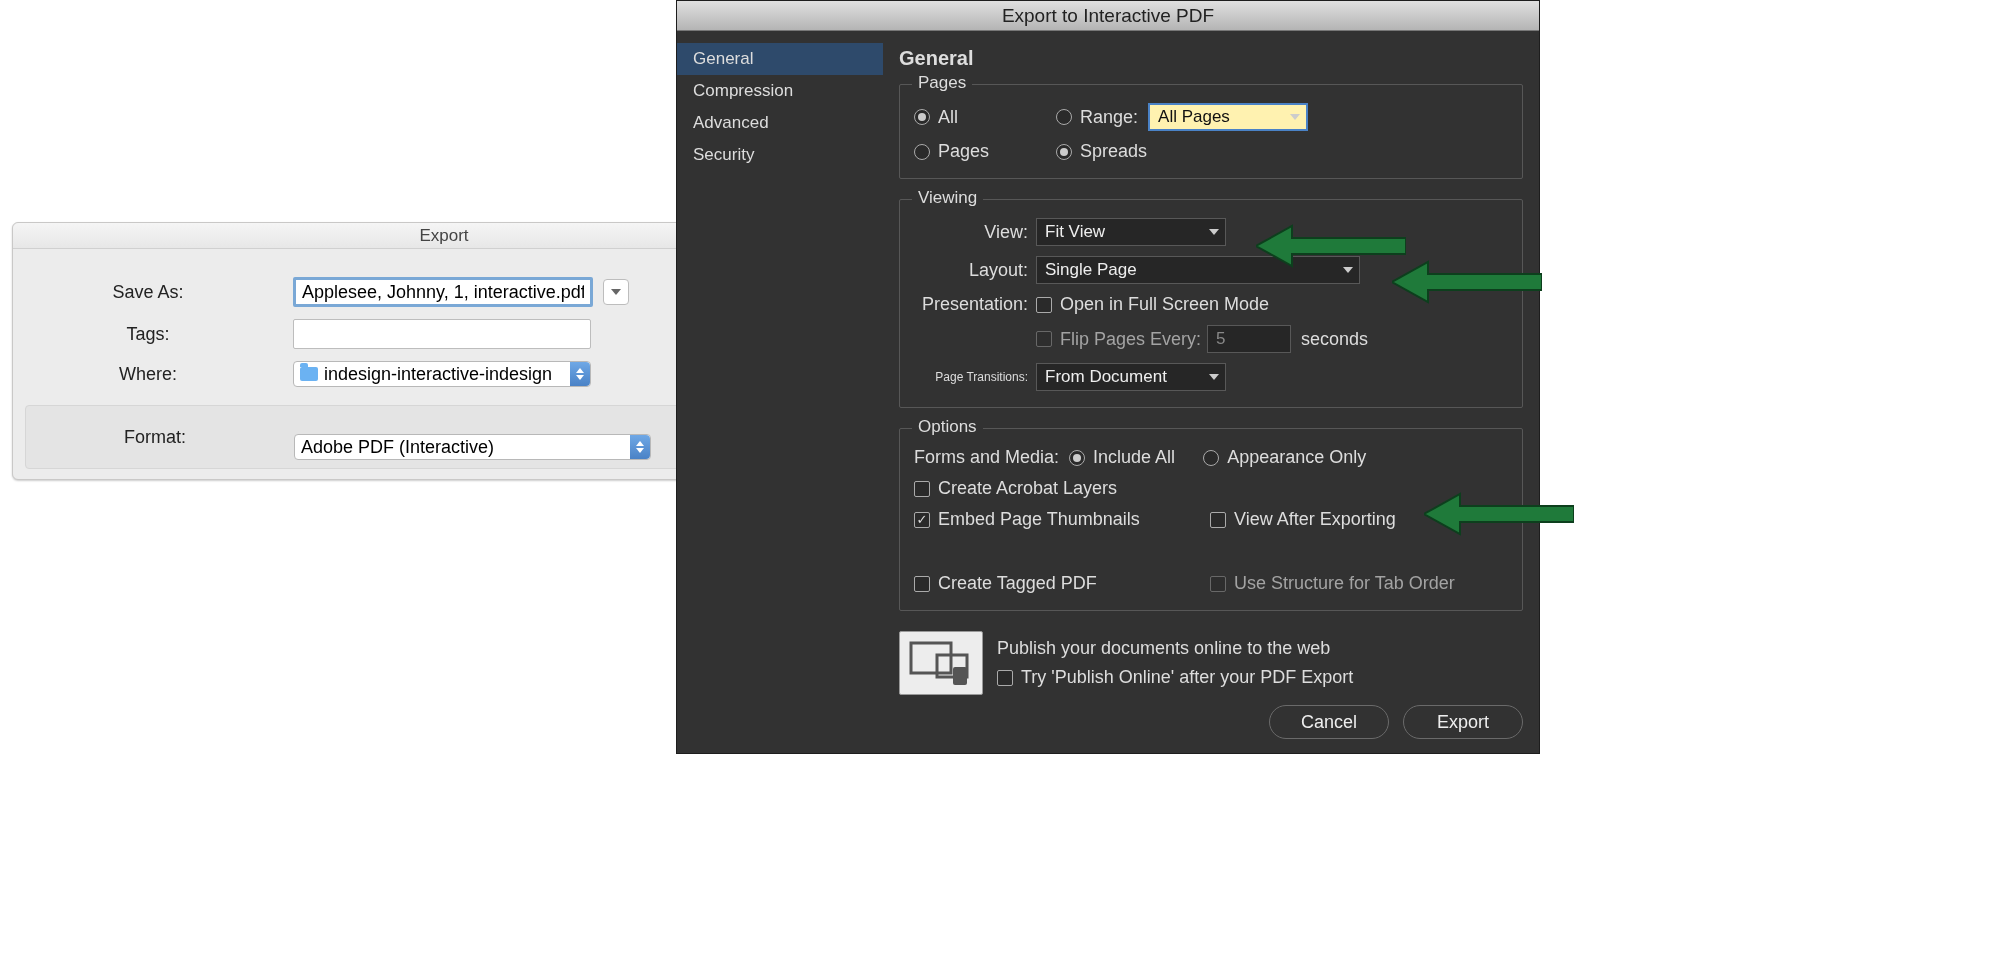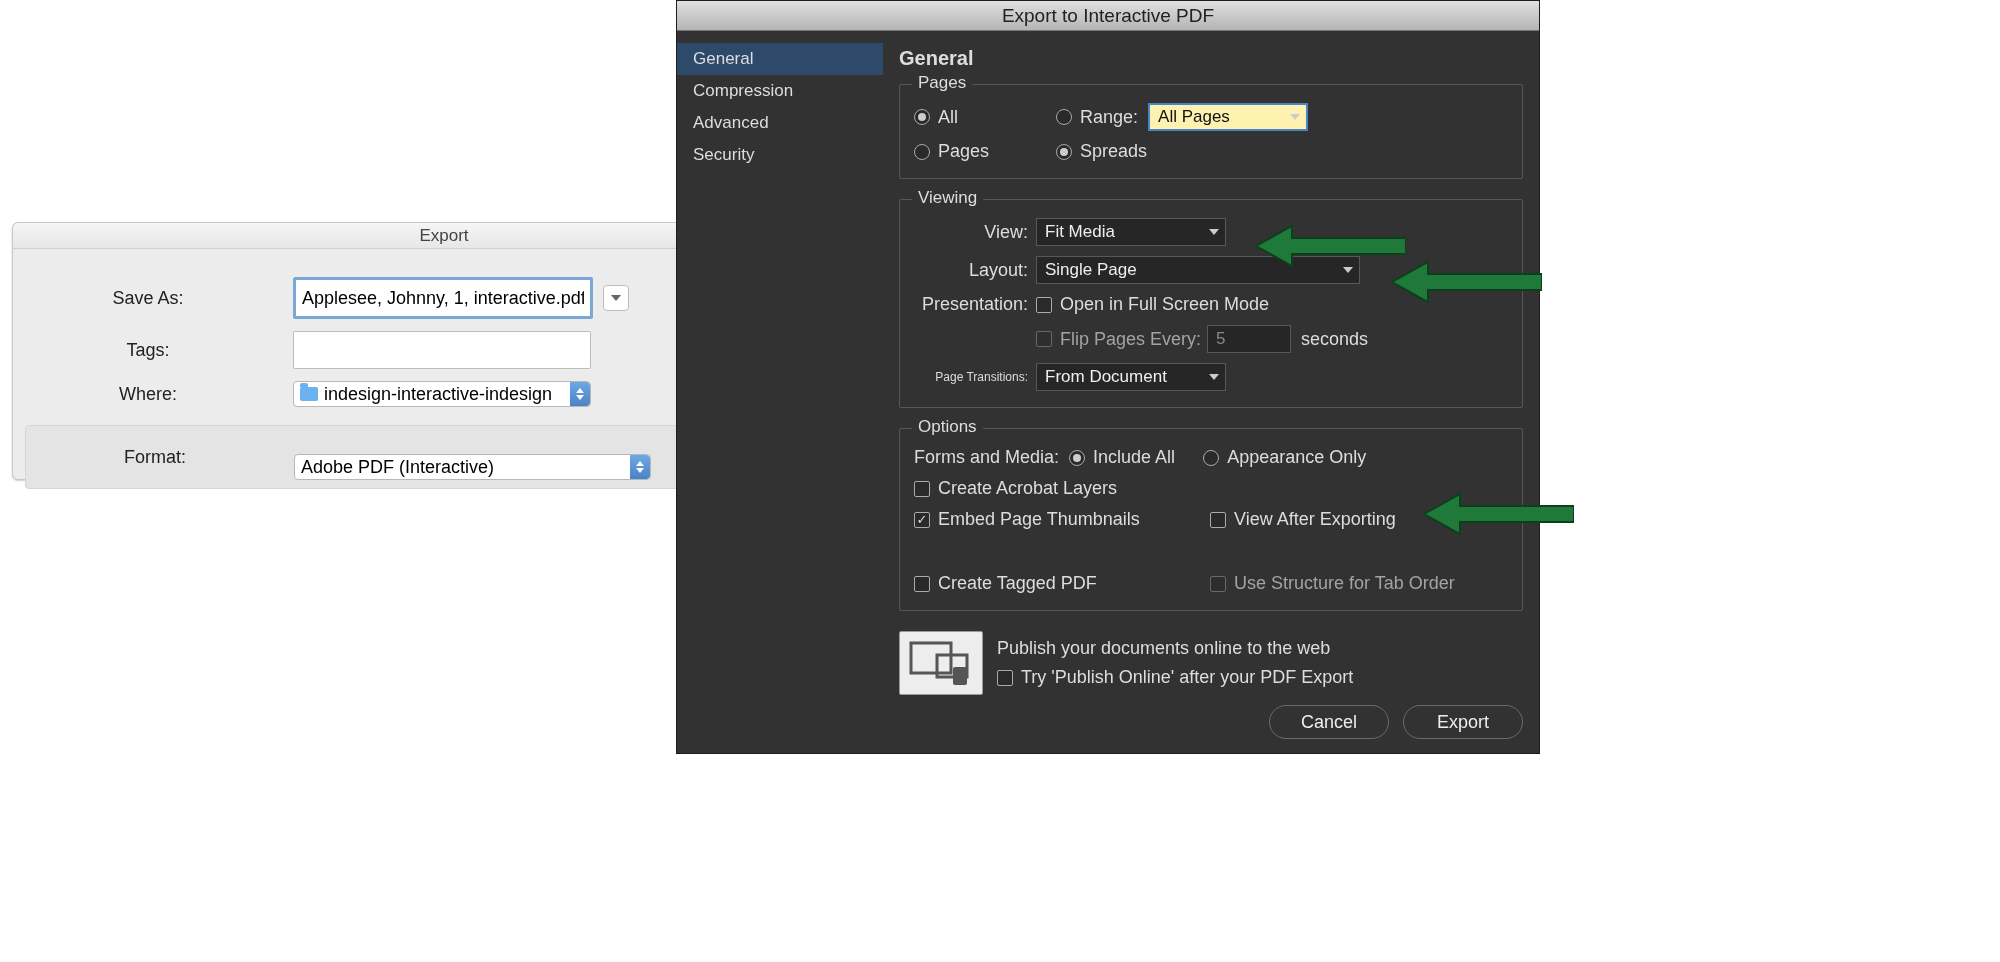--- a/index.html
+++ b/index.html
@@ -20,21 +20,21 @@
   text-align: center;
   font-size: 17px;
   background: linear-gradient(#f5f5f5,#e7e7e7);
   border-bottom: 1px solid #d0d0d0;
   border-radius: 6px 6px 0 0;
   color: #444;
 }
 .form-row { display: flex; align-items: center; margin-top: 12px; }
 .form-label { width: 280px; text-align: center; padding-right: 10px; font-size: 18px; color: #222; }
 .text-input {
-  height: 30px; font-size: 18px; padding: 18px 6px;
+  height: 30px; font-size: 18px; padding: 2px 6px;
   background: #fff; border: 1px solid #bdbdbd; border-radius: 2px;
 }
 .save-as-input { width: 300px; border: 3px solid #7aa8d6; outline: none; }
 .tags-input { width: 298px; }
 .history-btn {
   width: 26px; height: 26px; margin-left: 10px;
   background: #fff; border: 1px solid #bdbdbd; border-radius: 4px;
   display: inline-flex; align-items: center; justify-content: center;
   font-size: 12px; color: #666;
 }
@@ -226,21 +226,21 @@
           <span class="radio checked"></span>
           <span class="lbl">Spreads</span>
         </div>
       </div>
 
       <div class="group">
         <div class="group-title">Viewing</div>
         <div class="row">
           <div class="field-label" style="width:122px;">View:</div>
           <div class="dark-select" style="width:190px;">
-            <span>Fit Media</span>
+            <span>Fit View</span>
             <span class="chev"></span>
           </div>
         </div>
         <div class="row">
           <div class="field-label" style="width:122px;">Layout:</div>
           <div class="dark-select" style="width:324px;">
             <span>Single Page</span>
             <span class="chev"></span>
           </div>
         </div>

